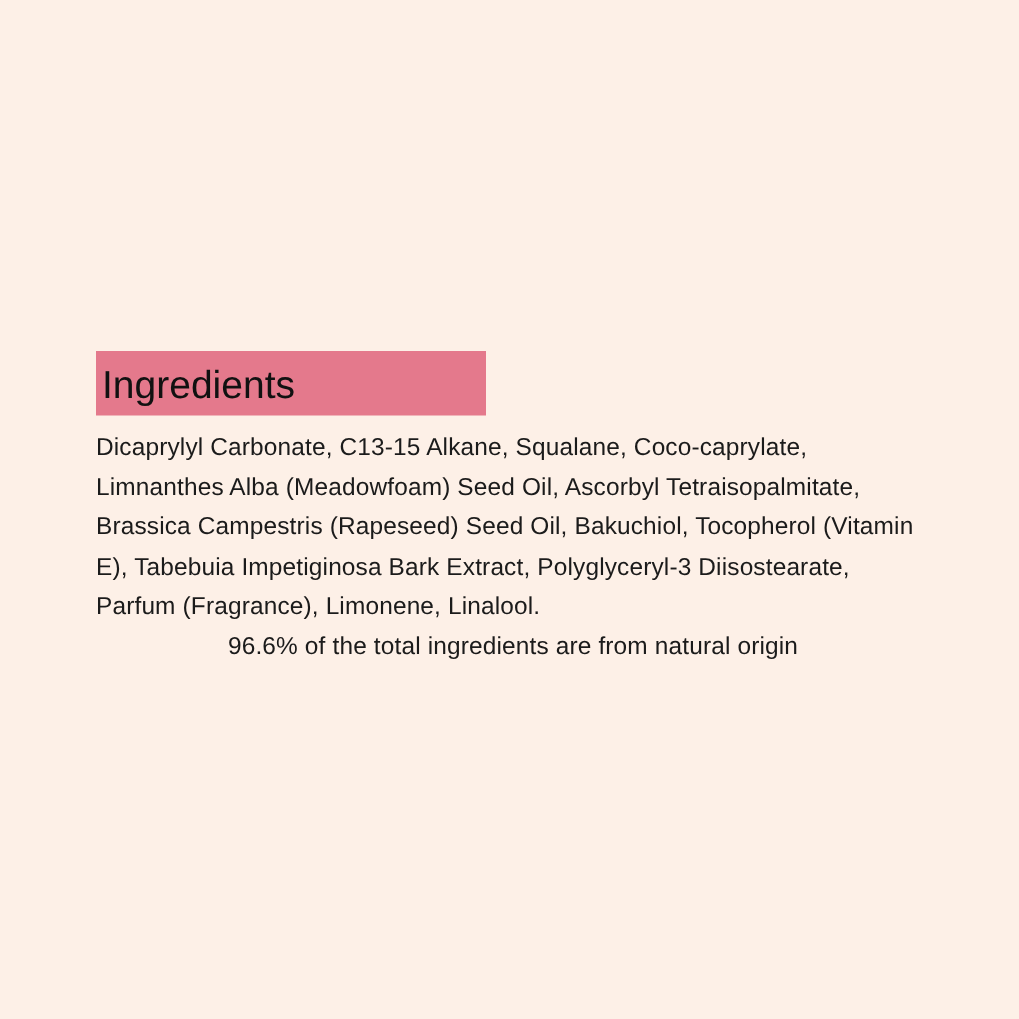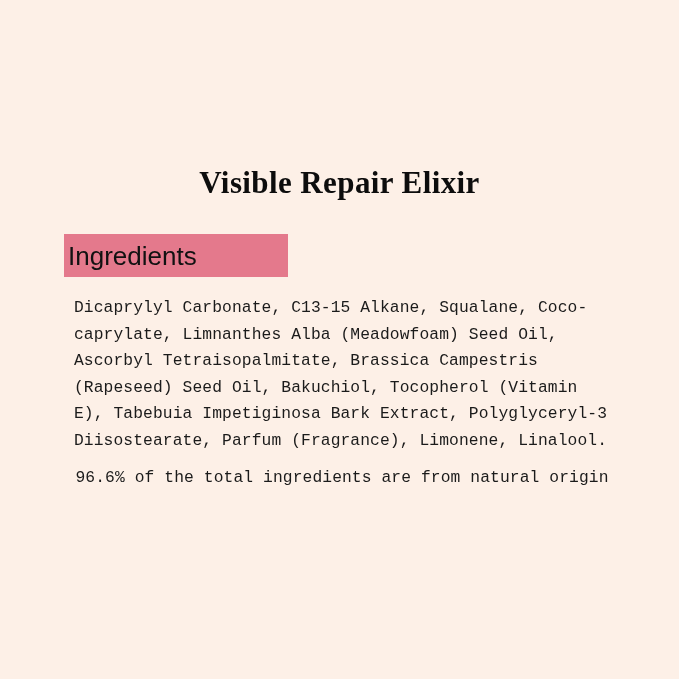--- a/index.html
+++ b/index.html
@@ -29,21 +29,21 @@
     font-weight: bold;
     font-size: 31px;
     letter-spacing: 0.4px;
     color: #0d0d0d;
     line-height: 1.1;
   }
   .section-heading-wrap {
     position: absolute;
     top: 234px;
     left: 64px;
-    width: 224px;
+    width: 260px;
     height: 43px;
     background: #e4798c;
     display: flex;
     align-items: center;
   }
   .section-heading {
     font-family: "Liberation Sans", sans-serif;
     font-size: 26px;
     color: #111111;
     padding-left: 4px;
@@ -53,34 +53,32 @@
     position: absolute;
     top: 285px;
     left: 64px;
     width: 556px;
     font-size: 16.3px;
     color: #1b1b1b;
     line-height: 26.6px;
     letter-spacing: 0.1px;
   }
   .ingredients-body p {
-    margin: 10px;
-    font-family: Liberation Mono, monospace;
+    margin: 0;
   }
   .natural-note {
     margin-top: 0;
     text-align: center;
   }
 </style>
 </head>
 <body>
 
 <div class="page">
 
-  <div class="product-title">Visible Repair Elixir</div>
 
   <div class="section-heading-wrap">
     <span class="section-heading">Ingredients</span>
   </div>
 
   <div class="ingredients-body">
     <p>Dicaprylyl Carbonate, C13-15 Alkane, Squalane, Coco-caprylate, Limnanthes Alba (Meadowfoam) Seed Oil, Ascorbyl Tetraisopalmitate, Brassica Campestris (Rapeseed) Seed Oil, Bakuchiol, Tocopherol (Vitamin E), Tabebuia Impetiginosa Bark Extract, Polyglyceryl-3 Diisostearate, Parfum (Fragrance), Limonene, Linalool.</p>
     <p class="natural-note">96.6% of the total ingredients are from natural origin</p>
   </div>
 

